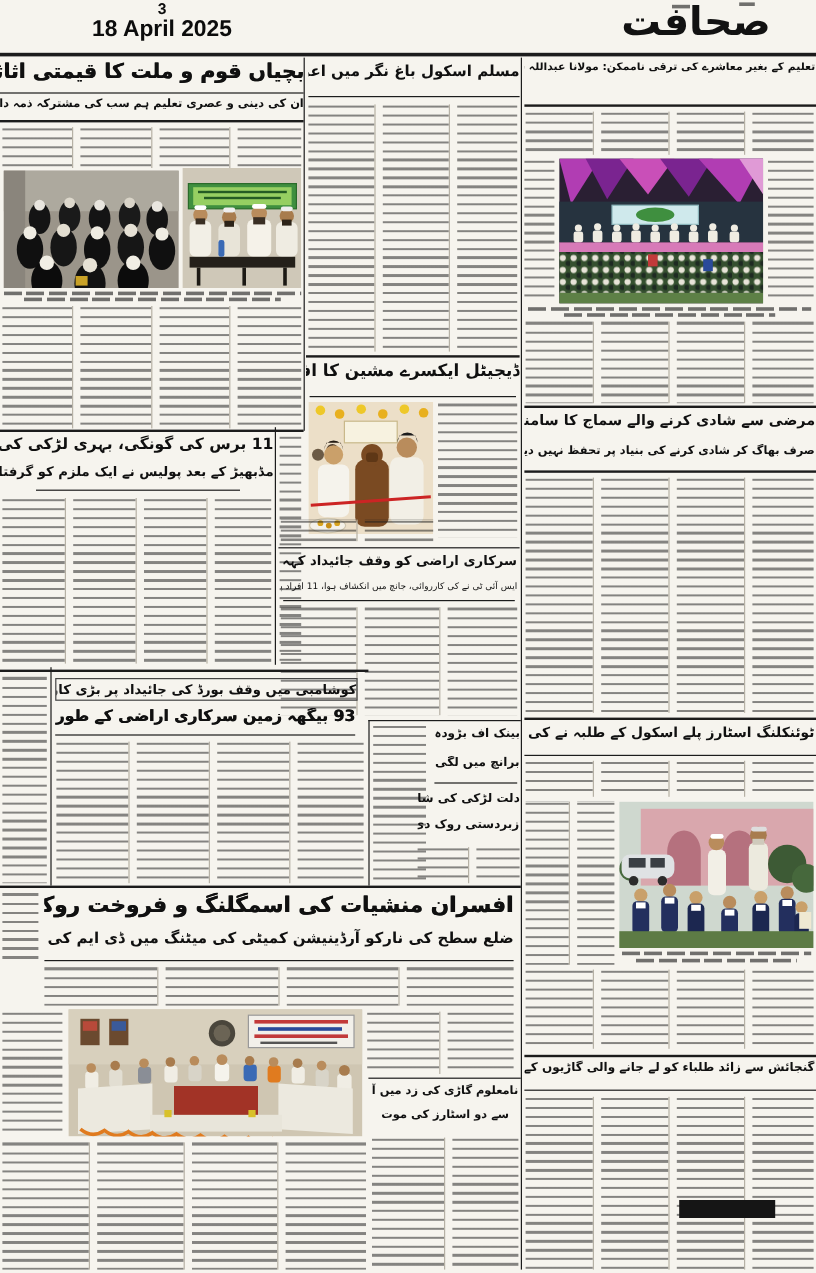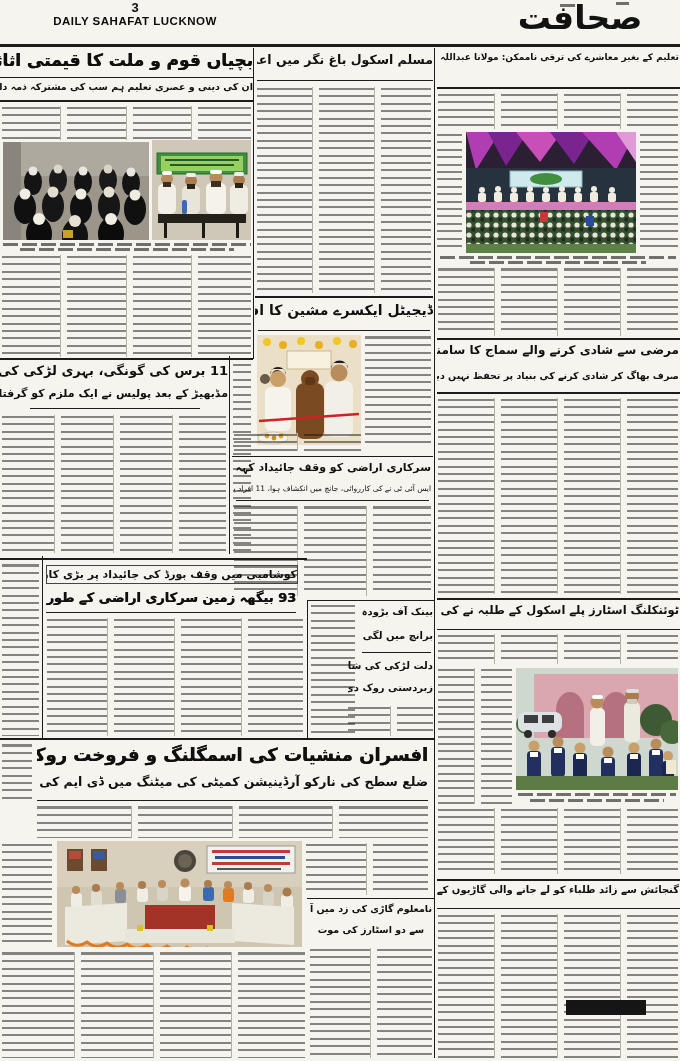--- a/index.html
+++ b/index.html
@@ -18,21 +18,21 @@
   .mast{direction:rtl;font-family:"DejaVu Sans",sans-serif;font-weight:bold;color:#121212;text-align:center}
   svg{display:block}
 </style>
 </head>
 <body>
 
 <div class="page">
 
   <div class="a" style="left:0;top:1px;width:270px">
     <div class="lat" style="font-size:13px">3</div>
-    <div class="lat" style="font-size:11.5px;letter-spacing:.5px">DAILY SAHAFAT LUCKNOW</div>
+    <div class="lat" style="font-size:19px">18 April 2025</div>
   </div>
   <div class="a mast" style="left:500px;top:-2px;width:160px;font-size:33px">صحافت</div>
   <div class="cap a" style="left:560px;top:4px;width:16px;height:3px"></div>
   <div class="cap a" style="left:616px;top:2px;width:13px;height:3px"></div>
   <div class="rule" style="left:0;top:44px;width:680px;height:3px"></div>
 
   <div class="rule" style="left:253px;top:48px;width:1px;height:311px"></div>
   <div class="rule" style="left:434px;top:48px;width:1px;height:1010px"></div>
   <div class="rule" style="left:229px;top:356px;width:1px;height:198px"></div>
   <div class="rule" style="left:307px;top:600px;width:1px;height:138px"></div>

